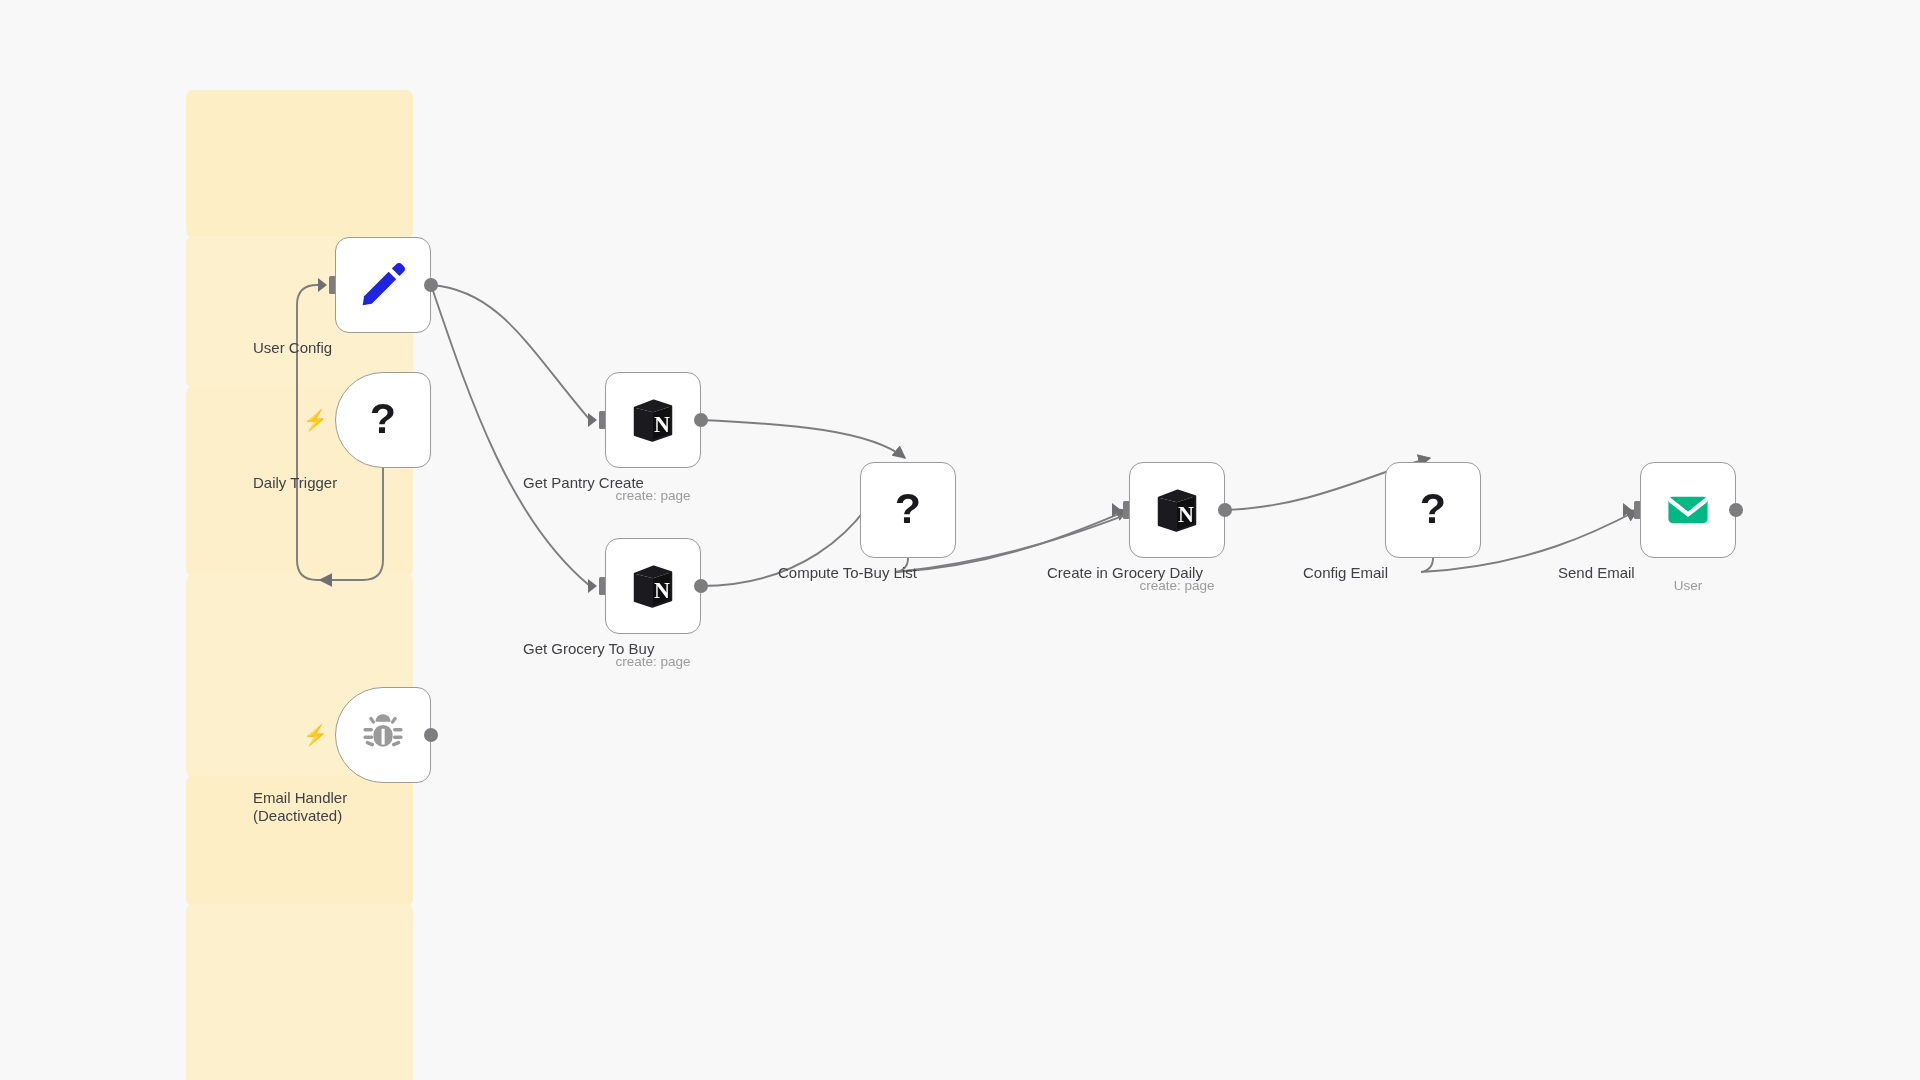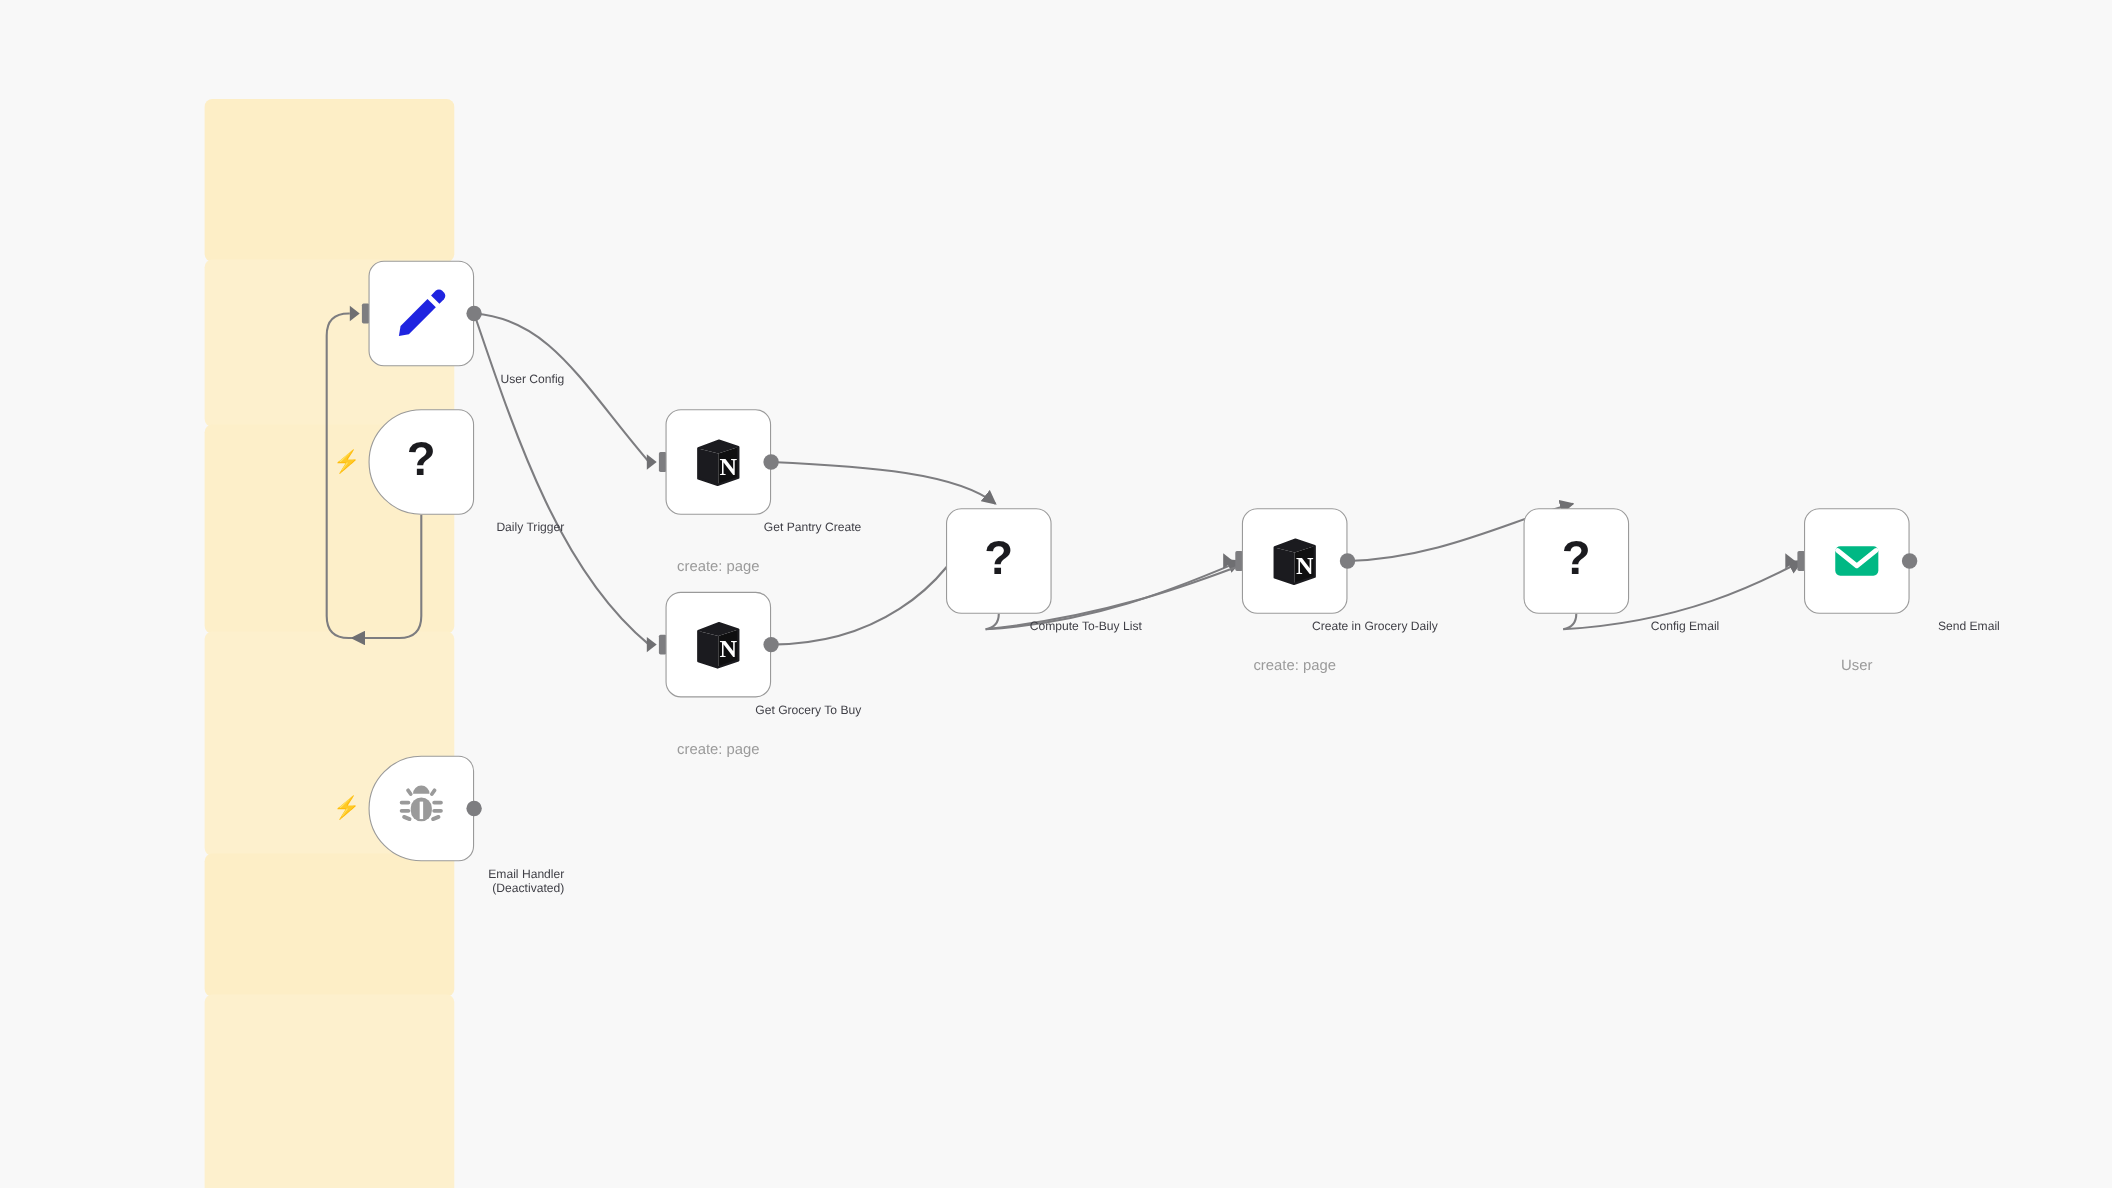--- a/index.html
+++ b/index.html
@@ -67,35 +67,35 @@
     justify-content: center;
   }
   .node.trigger .node-box {
     border-radius: 48px 14px 14px 48px;
   }
   .node-label {
     position: absolute;
     left: -130px;
     top: 54px;
     width: 260px;
-    text-align: right;
-    font-size: 11px;
+    text-align: left;
+    font-size: 15px;
     color: #3f3f46;
     line-height: 1.22;
     white-space: pre-line;
   }
   .node-sublabel {
     position: absolute;
     left: -130px;
     width: 260px;
     text-align: center;
     font-size: 13.5px;
     color: #9b9b9b;
   }
-  .node-sublabel.one-line { top: 87px; }
+  .node-sublabel.one-line { top: 68px; }
 
   
   .port-out {
     position: absolute;
     width: 14px; height: 14px;
     border-radius: 50%;
     background: #7d7d80;
     left: 41px;
     top: -7px;
   }

